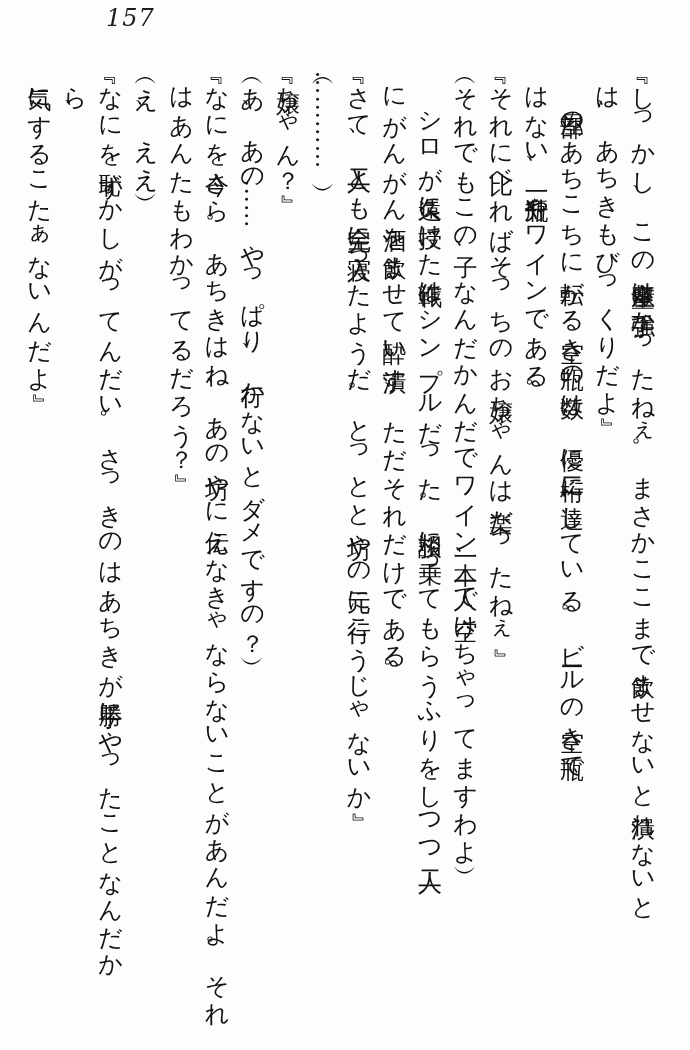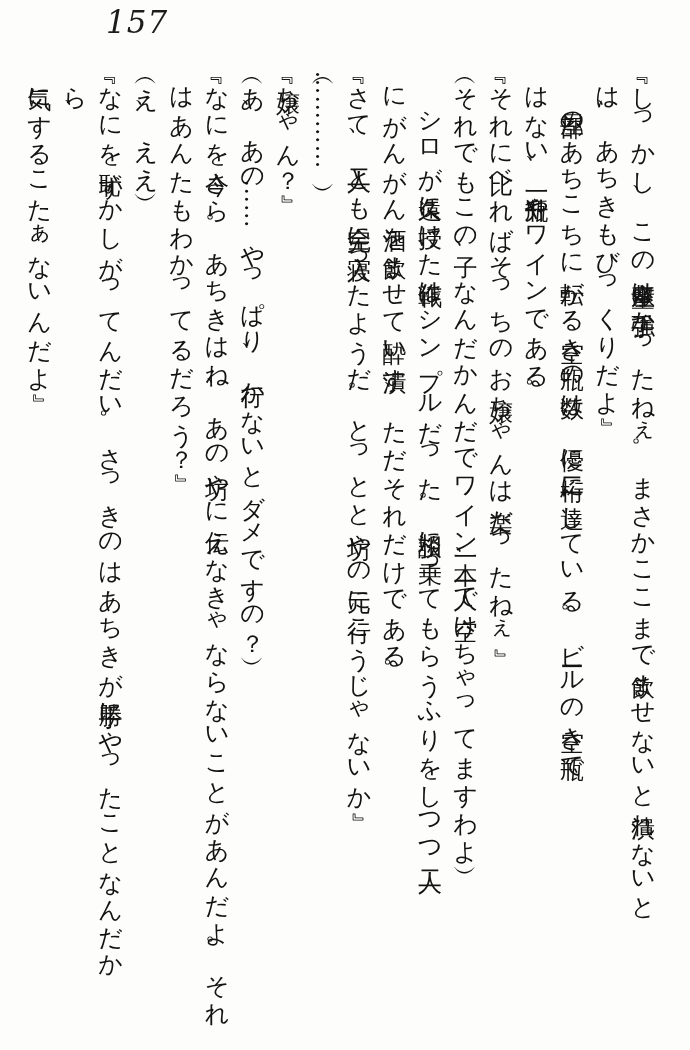--- a/index.html
+++ b/index.html
@@ -14,21 +14,21 @@
     width: 690px;
     height: 1050px;
     overflow: hidden;
     background: #fdfdfb;
     font-family: "DejaVu Serif", "Liberation Serif", serif;
   }
   .page-number {
     position: absolute;
     left: 106px;
     top: 4px;
-    font-size: 31px;
+    font-size: 24px;
     font-style: italic;
     color: #1c1c1c;
     letter-spacing: 1px;
   }
   .text-area {
     position: absolute;
     top: 70px;
     right: 30px;
     height: 948px;
     writing-mode: vertical-rl;

